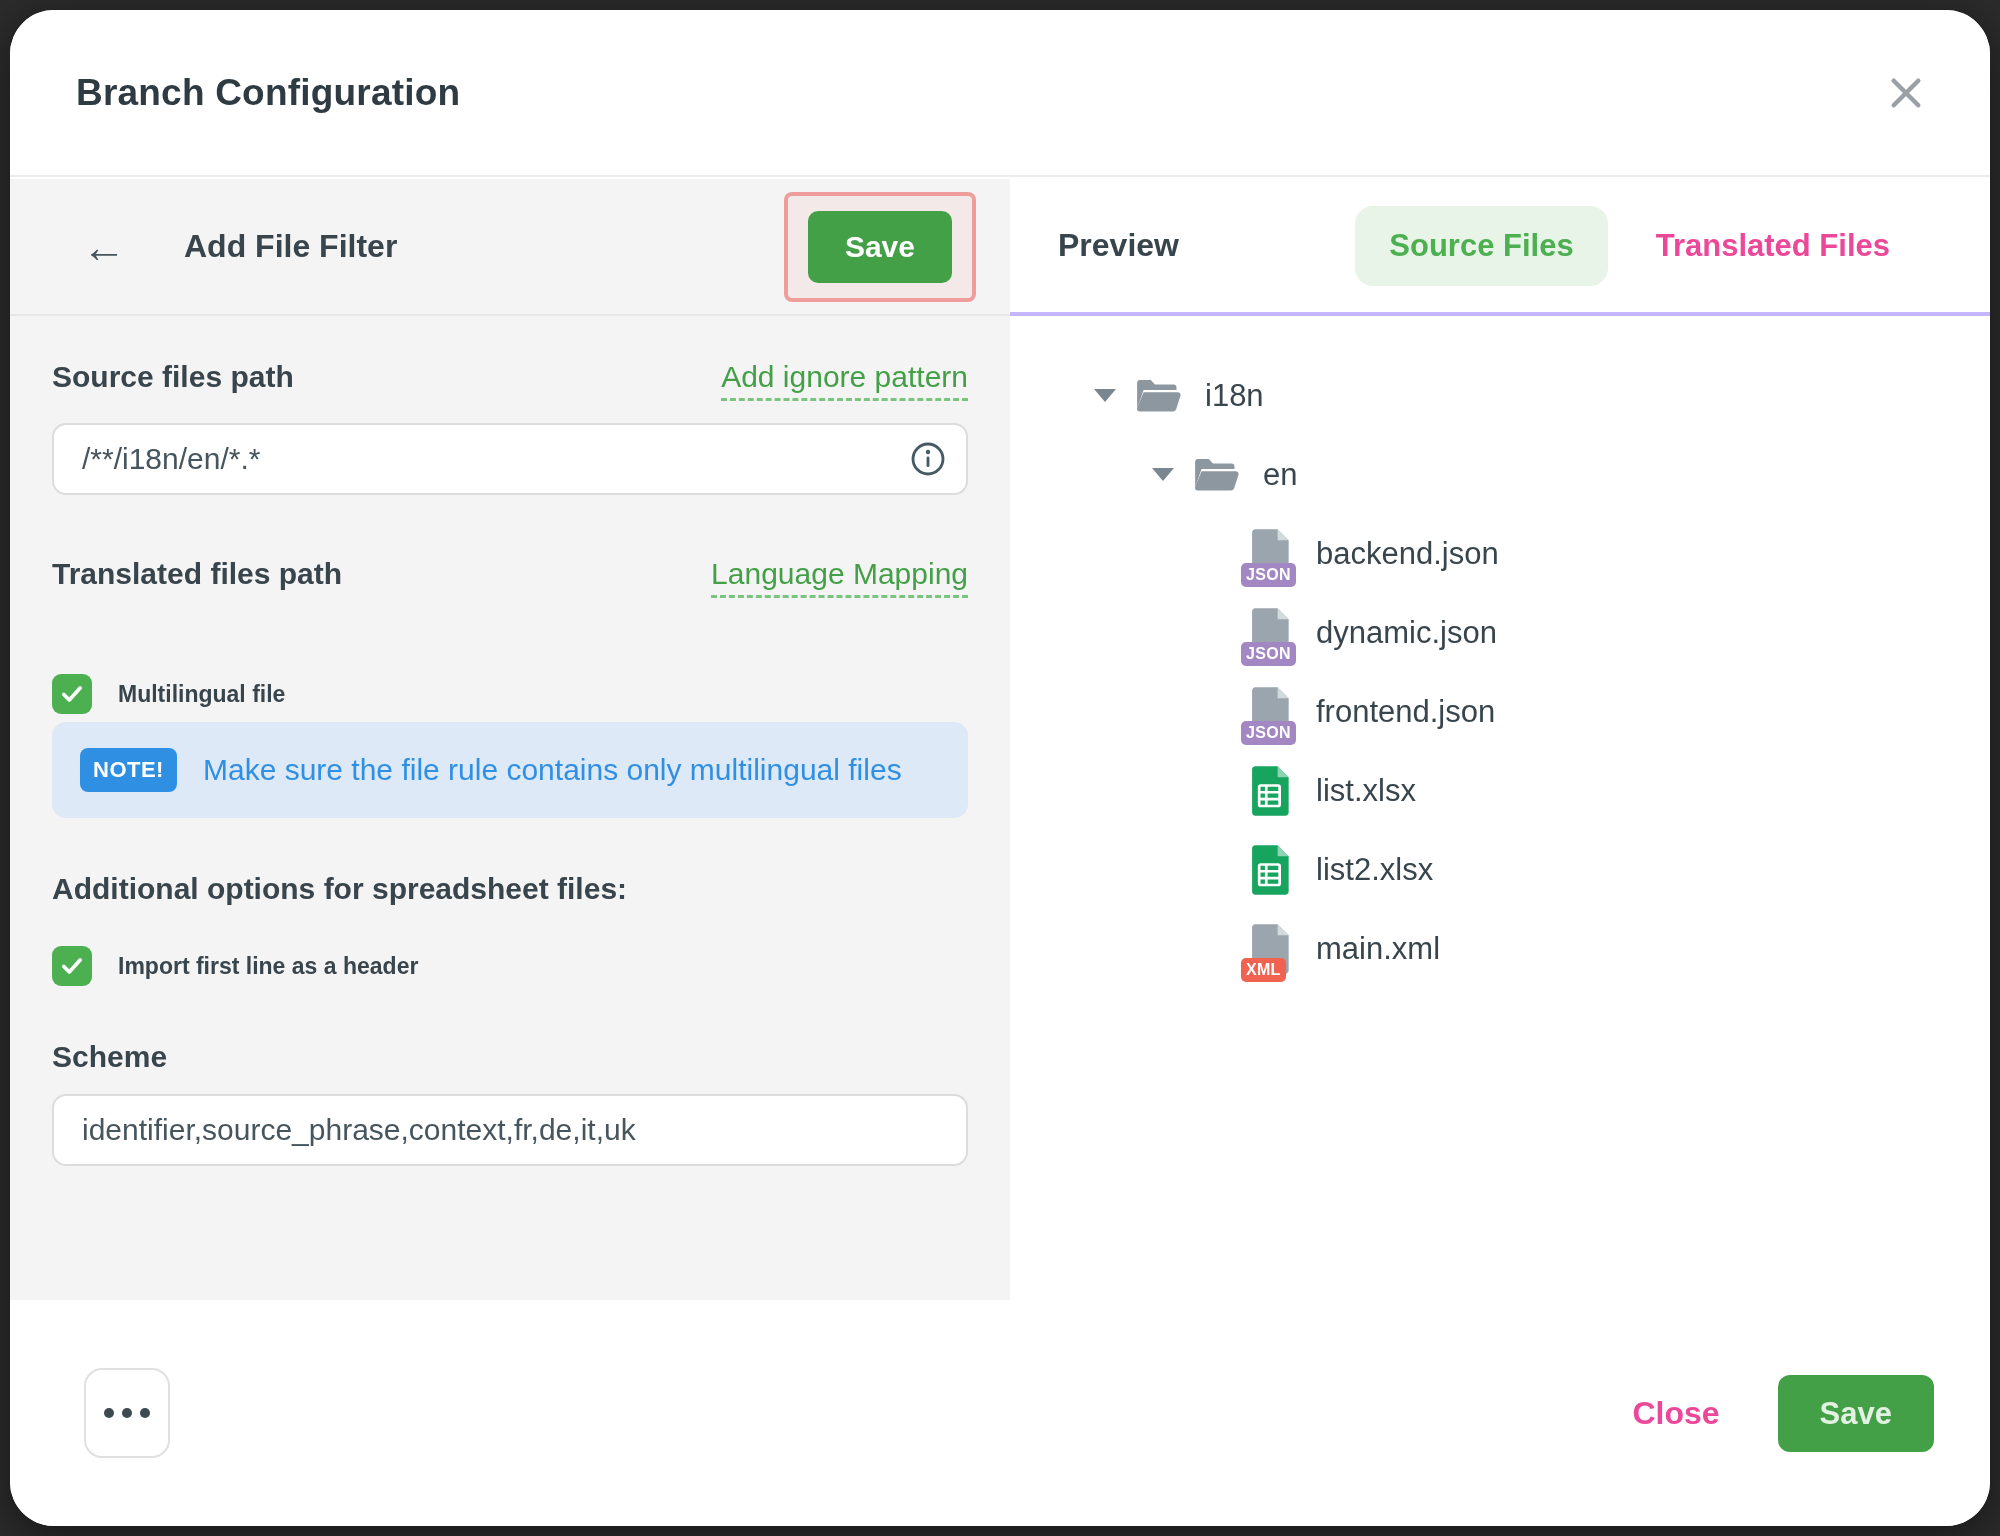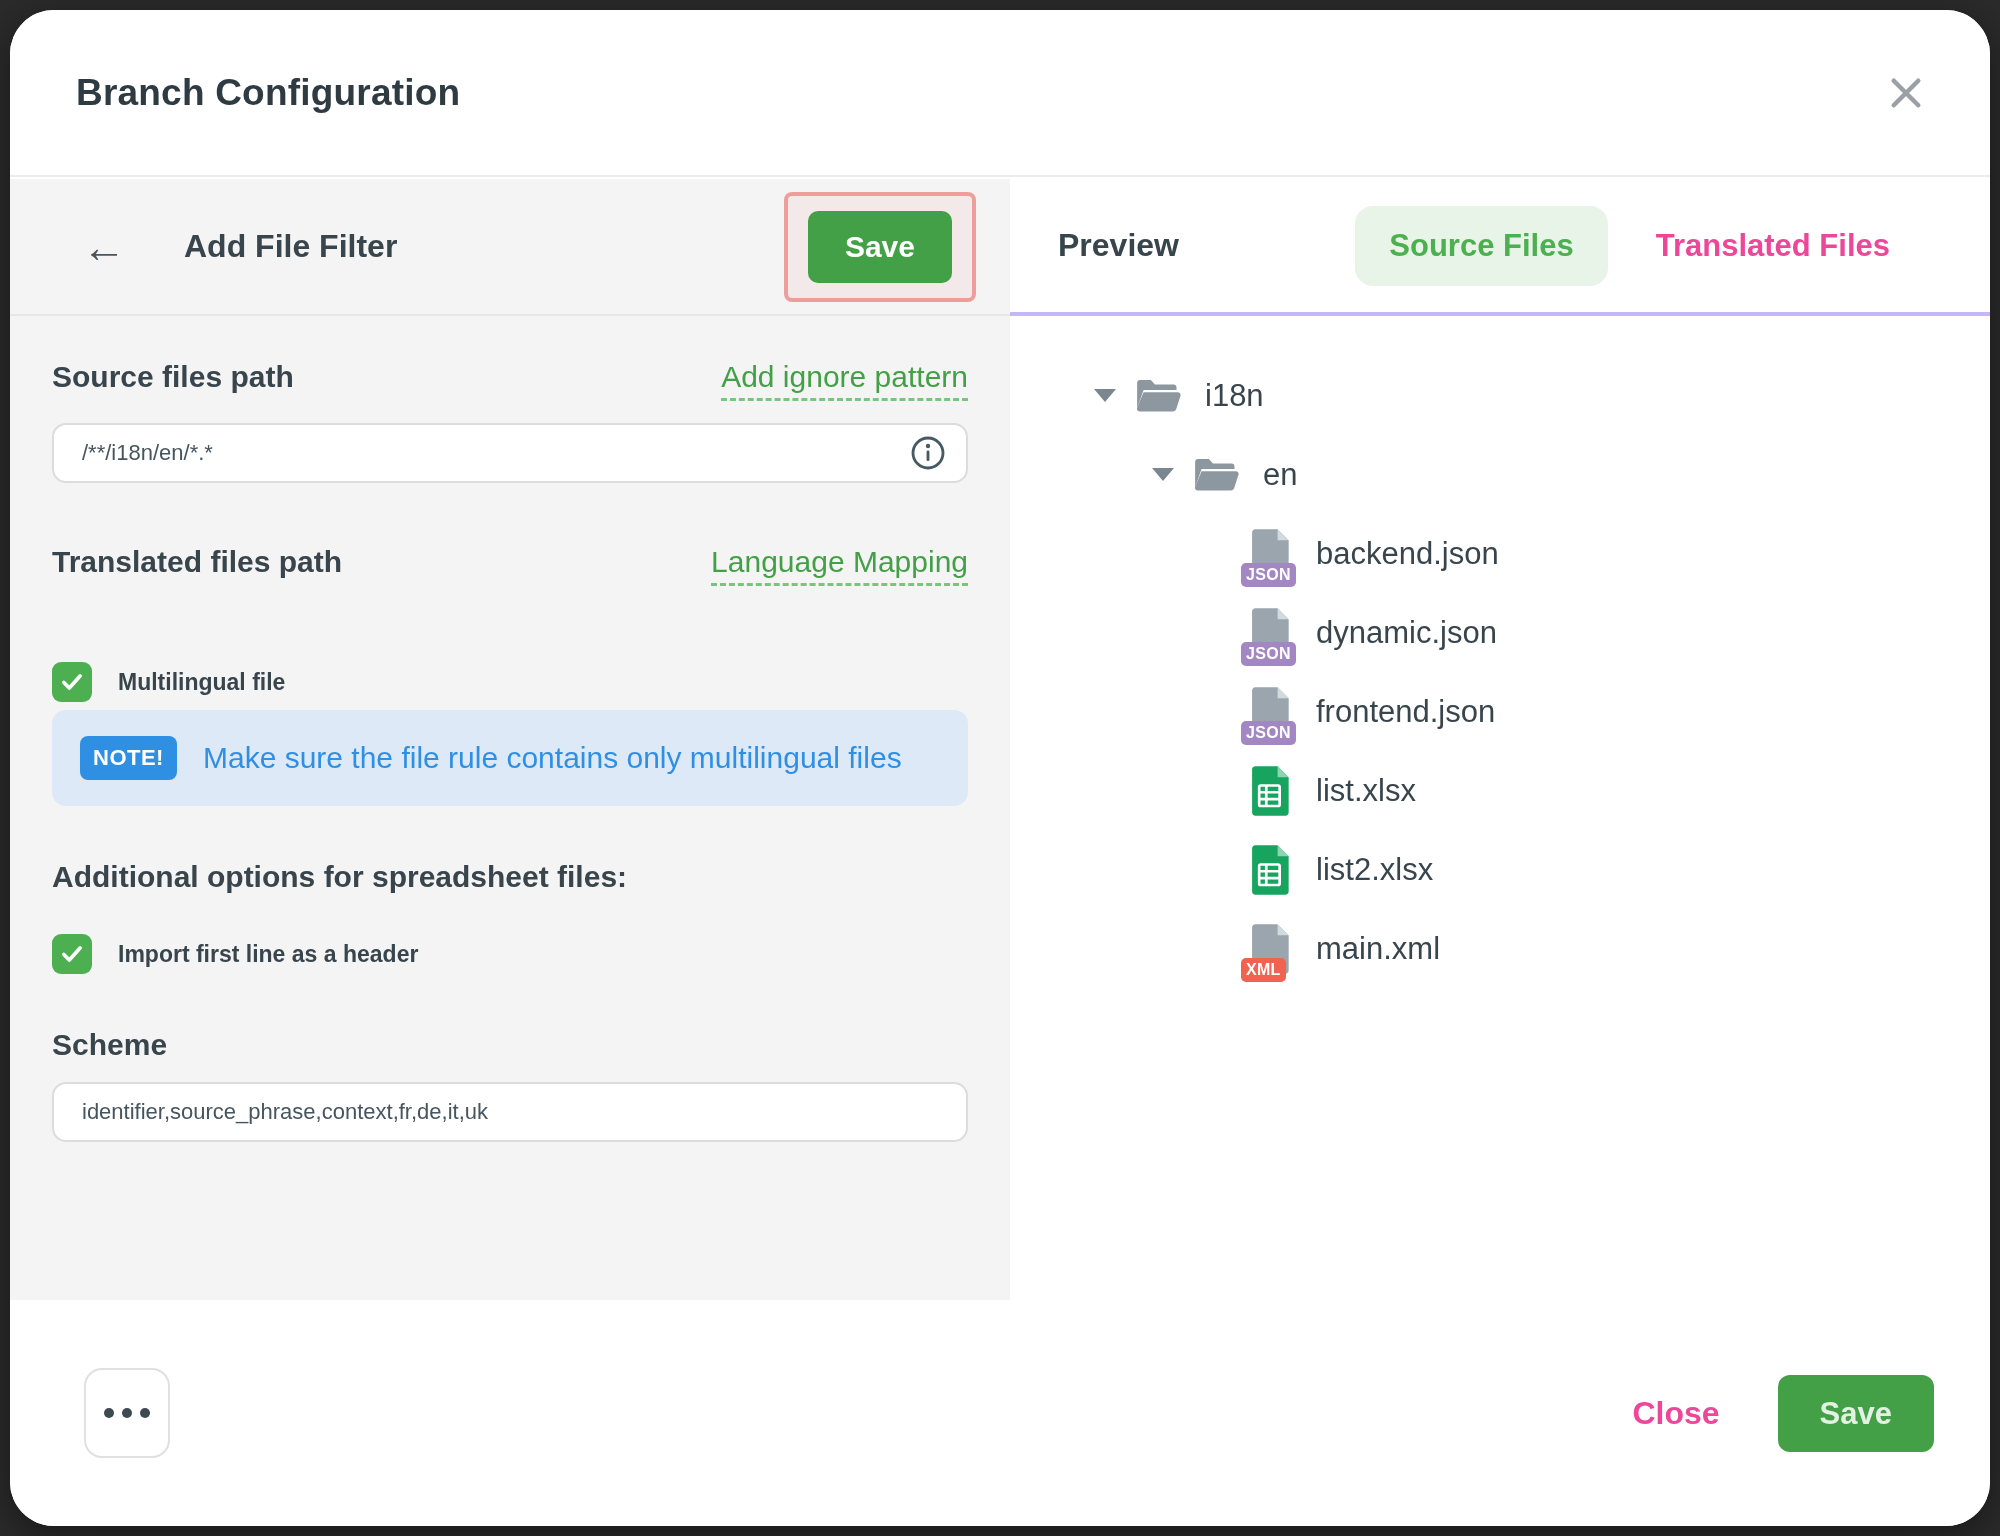--- a/index.html
+++ b/index.html
@@ -62,23 +62,23 @@
   
   .form { padding:44px 42px 0 42px; overflow:hidden; }
   .label-row { display:flex; justify-content:space-between; align-items:baseline; margin-bottom:22px; }
   .field-label { font-size:30px; font-weight:600; color:#39454d; }
   .green-link {
     font-size:30px; color:#43a047; cursor:pointer;
     border-bottom:3px dashed #7bc47e; padding-bottom:4px;
   }
   .text-input-wrap { position:relative; margin-bottom:0; }
   .text-input {
-    width:100%; height:60px; background:#fff;
+    width:100%; height:72px; background:#fff;
     border:2px solid #dcdcdc; border-radius:14px;
-    font-family:inherit; font-size:22px; color:#46555e;
+    font-family:inherit; font-size:30px; color:#46555e;
     padding:0 44px 0 28px; outline:none;
   }
   .info-icon { position:absolute; right:22px; top:50%; transform:translateY(-50%); cursor:pointer; display:flex; }
   .gap-lg { height:62px; } .gap-md { height:54px; } .gap-sm { height:40px; }
 
   .check-row { display:flex; align-items:center; gap:26px; cursor:pointer; }
   .checkbox {
     width:40px; height:40px; border-radius:9px; background:#4caf50;
     display:flex; align-items:center; justify-content:center; flex:0 0 40px;
   }

